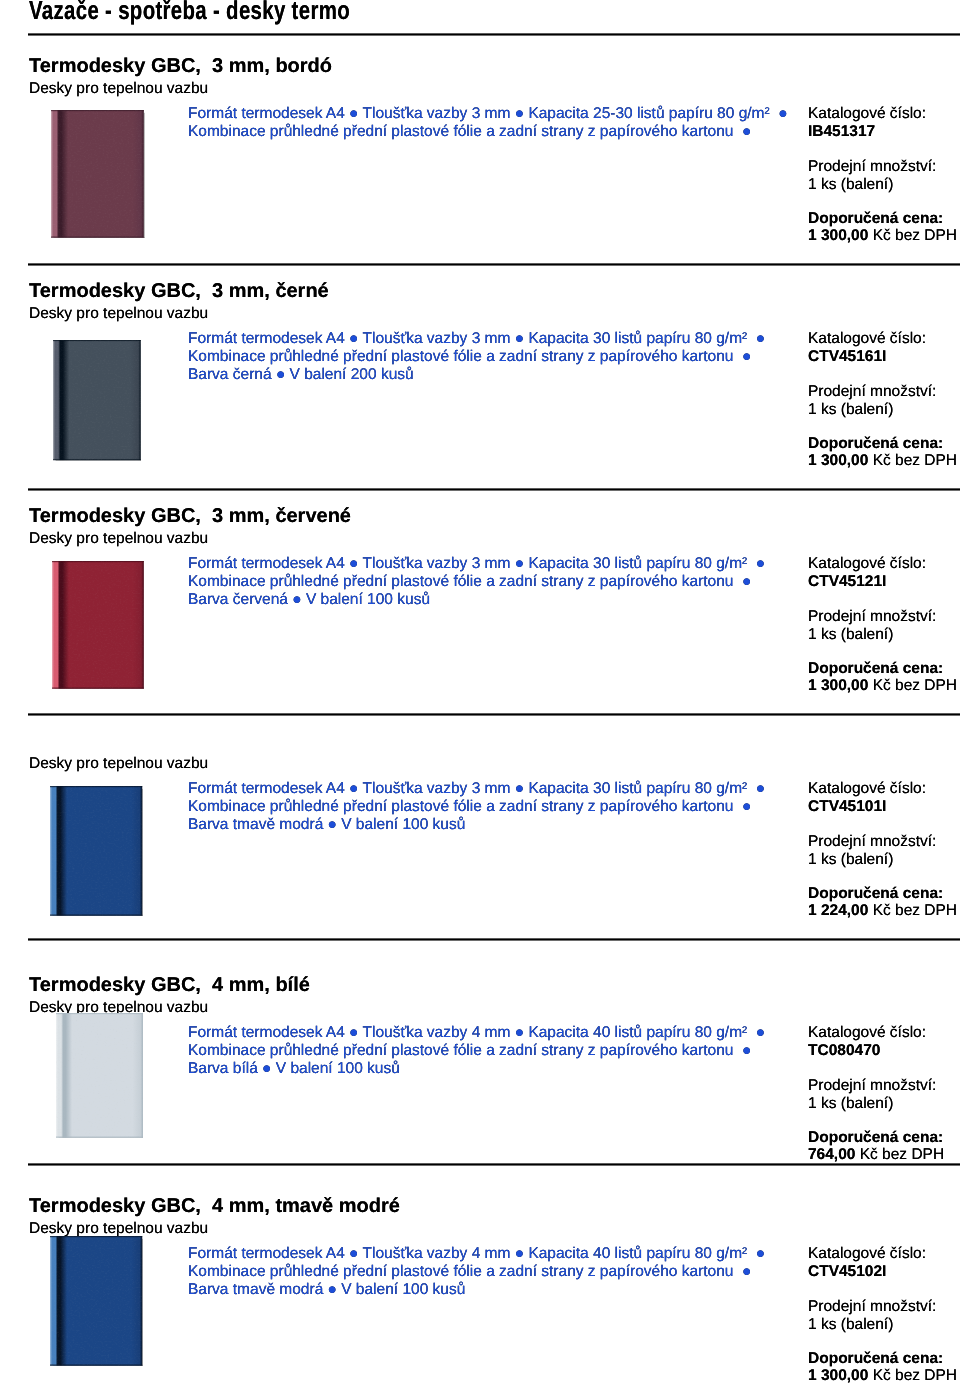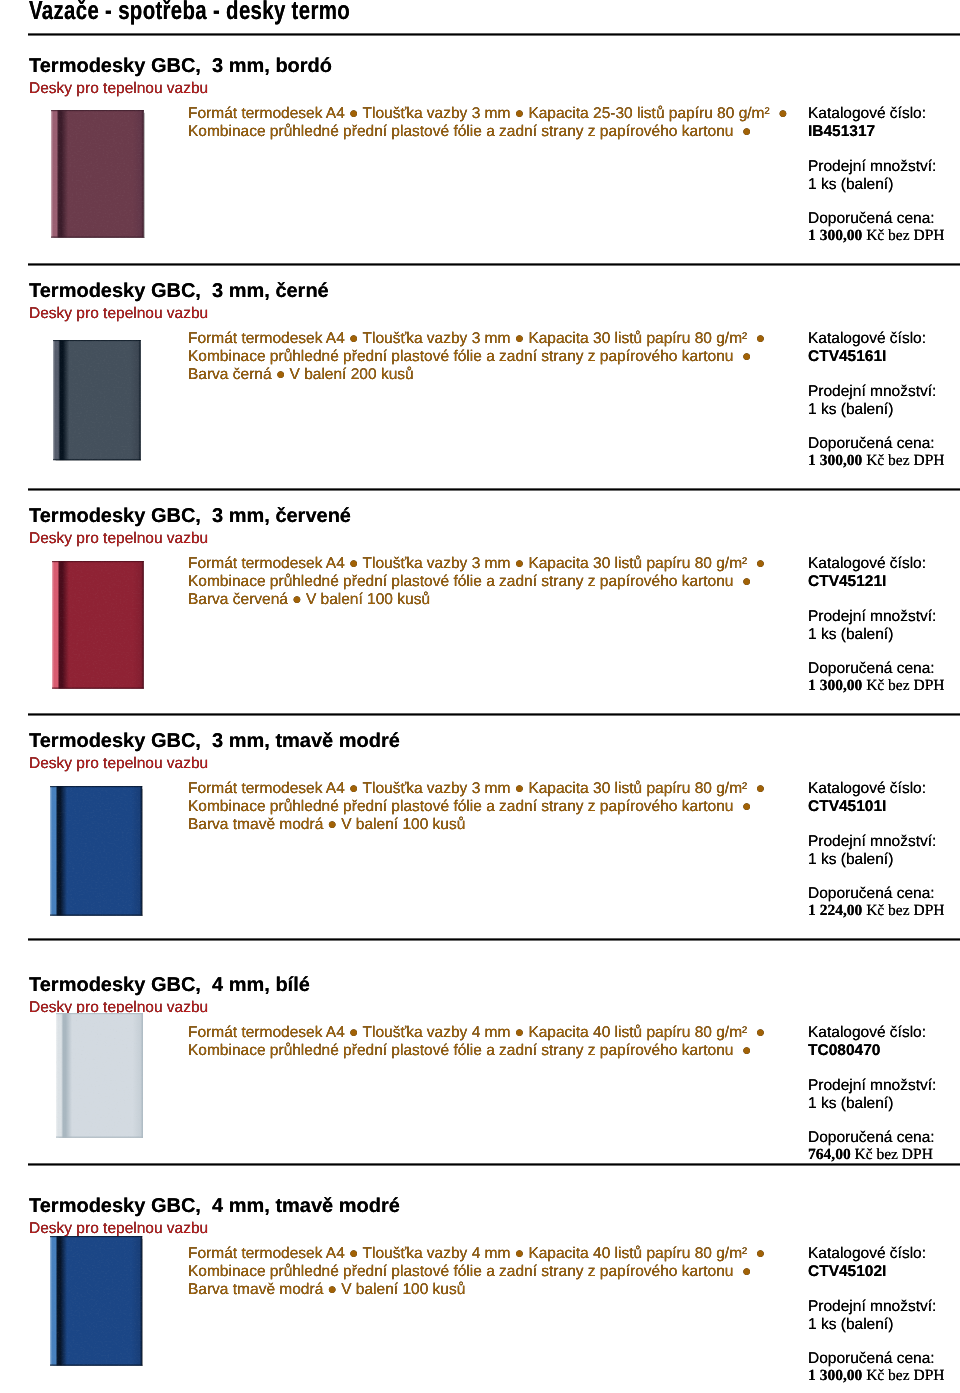--- a/index.html
+++ b/index.html
@@ -16,31 +16,31 @@
 
   .rule{position:absolute;left:0;width:960px;height:1px;background:#000000;
         box-shadow:0 -1px 0 rgba(0,0,0,0.64), 0 1px 0 rgba(0,0,0,0.57);}
 
   .product{position:absolute;left:0;width:960px;height:225px;}
 
   .product-title{position:absolute;left:1px;top:17.4px;font-size:20px;font-weight:bold;
       white-space:pre;line-height:20px;color:#000;margin:0;
       text-shadow:0 0 0.3px rgba(0,0,0,0.9);}
   .product-subtitle{position:absolute;left:1px;top:41.6px;font-size:15.5px;white-space:pre;
-      line-height:16px;color:#b91c1c;text-shadow:0 0 0.35px rgba(0,0,0,0.95);margin:0;}
+      line-height:16px;color:#000000;text-shadow:0 0 0.35px rgba(0,0,0,0.95);margin:0;}
 
   .desc{position:absolute;left:160px;top:66.4px;font-size:15.5px;line-height:17.7px;
-      color:#a16207;text-shadow:0 0 0.35px rgba(0,0,0,0.95);}
+      color:#1d4ed8;text-shadow:0 0 0.35px rgba(0,0,0,0.95);}
   .desc > div{height:17.7px;white-space:pre;}
 
   .meta{position:absolute;left:780px;top:0;font-size:15.5px;line-height:17.7px;
       color:#000;text-shadow:0 0 0.35px rgba(0,0,0,0.95);}
   .meta .mr{position:absolute;left:0;white-space:pre;height:17.7px;}
   .mr1{top:65.8px;} .mr2{top:84.3px;} .mr3{top:118.6px;}
-  .mr4{top:136.9px;} .mr5{top:171.4px;} .mr6{top:187.7px;font-family:Liberation Serif, serif;}
+  .mr4{top:136.9px;} .mr5{top:171.4px;font-weight:bold;} .mr6{top:187.7px;}
   .b{font-weight:bold;}
 
   .cover{position:absolute;}
   .cover svg{display:block;width:100%;height:100%;}
 </style>
 </head>
 <body>
 
 <div class="page">
 
@@ -238,21 +238,20 @@
         <g>
           <rect x="0" y="0" width="99.4" height="139.6" fill="url(#bdy2)"></rect>
           <rect x="0" y="0" width="99.4" height="2.0" fill="url(#top2)"></rect>
           <rect x="0" y="137.6" width="99.4" height="2.0" fill="url(#bot2)"></rect>
           <rect x="0" y="0" width="99.4" height="139.6" filter="url(#tex2)" opacity="0.85"></rect>
         </g>
       </svg>
   </div>
   <div class="rule" style="top:714.0px"></div>
   <div class="product" style="top:714.0px">
-    <h2 class="product-title">Termodesky GBC,  3 mm, tmavě modré</h2>
     <div class="product-subtitle">Desky pro tepelnou vazbu</div>
     <div class="desc">
       <div>Formát termodesek A4 ● Tloušťka vazby 3 mm ● Kapacita 30 listů papíru 80 g/m²  ●</div>
       <div>Kombinace průhledné přední plastové fólie a zadní strany z papírového kartonu  ●</div>
       <div>Barva tmavě modrá ● V balení 100 kusů</div>
     </div>
     <div class="meta">
       <div class="mr mr1">Katalogové číslo:</div>
       <div class="mr mr2 b">CTV45101I</div>
       <div class="mr mr3">Prodejní množství:</div>
@@ -309,20 +308,21 @@
         </g>
       </svg>
   </div>
   <div class="rule" style="top:939.0px"></div>
   <div class="product" style="top:958px">
     <h2 class="product-title">Termodesky GBC,  4 mm, bílé</h2>
     <div class="product-subtitle">Desky pro tepelnou vazbu</div>
     <div class="desc">
       <div>Formát termodesek A4 ● Tloušťka vazby 4 mm ● Kapacita 40 listů papíru 80 g/m²  ●</div>
       <div>Kombinace průhledné přední plastové fólie a zadní strany z papírového kartonu  ●</div>
+      <div>Barva bílá ● V balení 100 kusů</div>
     </div>
     <div class="meta">
       <div class="mr mr1">Katalogové číslo:</div>
       <div class="mr mr2 b">TC080470</div>
       <div class="mr mr3">Prodejní množství:</div>
       <div class="mr mr4">1 ks (balení)</div>
       <div class="mr mr5">Doporučená cena:</div>
       <div class="mr mr6"><span class="b">764,00</span><span> Kč bez DPH</span></div>
     </div>
   </div>

